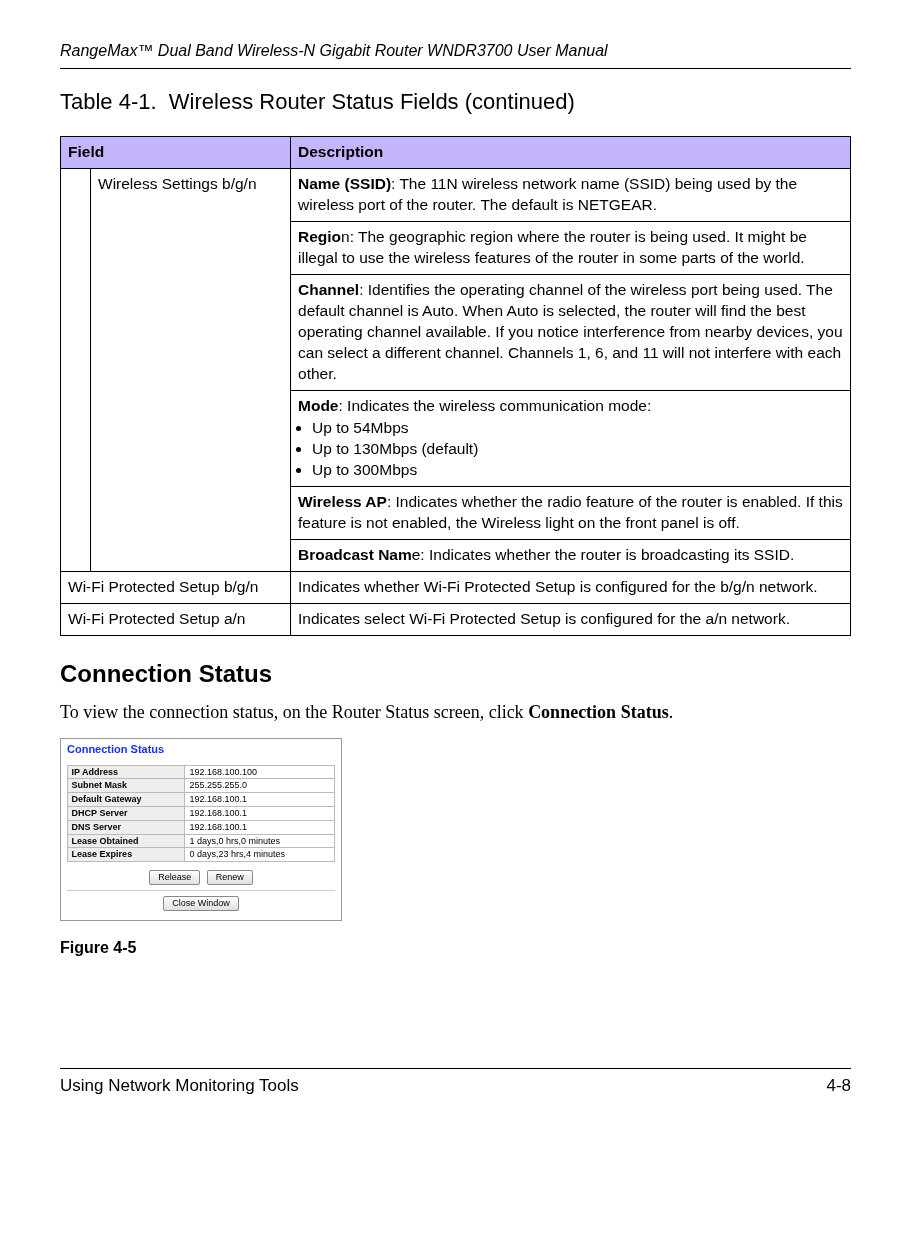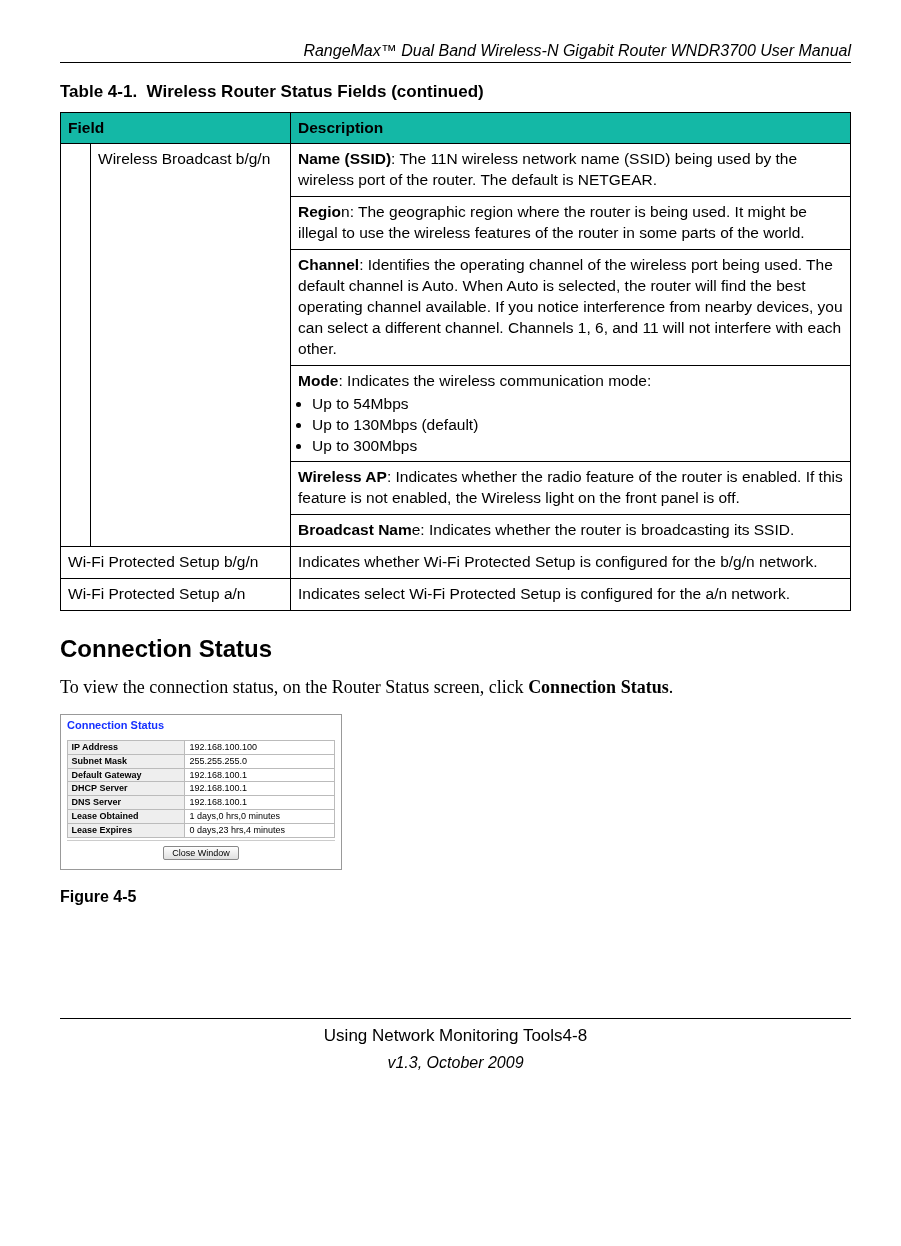--- a/index.html
+++ b/index.html
@@ -5,49 +5,50 @@
   body {
     font-family: Arial, Helvetica, sans-serif;
     margin: 0;
     padding: 40px 50px 20px 60px;
     font-size: 15px;
     line-height: 1.35;
     color: #000;
   }
   .header-title {
     font-style: italic;
-    text-align: right;
+    text-align: left;
     font-family: Arial, Helvetica, sans-serif;
     font-size: 16px;
+    margin-bottom: 6px;
   }
   hr.top-rule {
     border: none;
     border-top: 1.5px solid #000;
     margin: 0 0 18px 0;
   }
   .table-title {
-    font-weight: bold;
-    font-size: 17px;
-    margin: 10px 0 8px 0;
+    font-weight: normal;
+    font-size: 22px;
+    margin: 10px 0 20px 0;
   }
   table.status {
     border-collapse: collapse;
     width: 100%;
     table-layout: fixed;
     font-size: 15.5px;
   }
   table.status th, table.status td {
     border: 1px solid #000;
     padding: 5px 7px;
     text-align: left;
     vertical-align: top;
     line-height: 1.35;
   }
   table.status th {
-    background: #14b8a6;
+    background: #c4b5fd;
     font-weight: bold;
   }
   .col-spacer { width: 30px; }
   .col-field  { width: 200px; }
   .desc-bullets { margin: 2px 0 0 0; padding-left: 14px; }
   .desc-bullets li { margin: 0; }
   h2.section {
     font-size: 24px;
     font-weight: bold;
     margin: 22px 0 10px 0;
@@ -102,21 +103,21 @@
   .footer {
     margin-top: 110px;
   }
   .footer hr {
     border: none;
     border-top: 1.5px solid #000;
     margin: 0 0 6px 0;
   }
   .footer-row {
     display: flex;
-    justify-content: center;
+    justify-content: space-between;
     font-size: 17px;
   }
   .footer-version {
     text-align: center;
     font-style: italic;
     font-size: 16px;
     margin-top: 4px;
   }
   b { font-weight: bold; }
 </style>
@@ -138,21 +139,21 @@
   </colgroup>
   <thead>
     <tr>
       <th colspan="2">Field</th>
       <th>Description</th>
     </tr>
   </thead>
   <tbody>
     <tr>
       <td rowspan="6"></td>
-      <td rowspan="6">Wireless Broadcast b/g/n</td>
+      <td rowspan="6">Wireless Settings b/g/n</td>
       <td><b>Name (SSID)</b><span>: The 11N wireless network name (SSID) being used by the wireless port of the router. The default is NETGEAR.</span></td>
     </tr>
     <tr>
       <td><b>Regio</b><span>n: The geographic region where the router is being used. It might be illegal to use the wireless features of the router in some parts of the world.</span></td>
     </tr>
     <tr>
       <td><b>Channel</b><span>: Identifies the operating channel of the wireless port being used. The default channel is Auto. When Auto is selected, the router will find the best operating channel available. If you notice interference from nearby devices, you can select a different channel. Channels 1, 6, and 11 will not interfere with each other.</span></td>
     </tr>
     <tr>
       <td>
@@ -214,28 +215,31 @@
     <tr>
           <td class="cs-label">Lease Obtained</td>
           <td>1 days,0 hrs,0 minutes</td>
         </tr>
     <tr>
           <td class="cs-label">Lease Expires</td>
           <td>0 days,23 hrs,4 minutes</td>
         </tr>
   </tbody>
     </table>
+  <div class="cs-buttons-row">
+    <span class="cs-btn">Release</span>
+    <span class="cs-btn">Renew</span>
+  </div>
   <div class="cs-hr"></div>
   <div class="cs-buttons-row" style="padding-top:3px">
     <span class="cs-btn">Close Window</span>
   </div>
 </div>
 
 <div class="figure-label">Figure 4-5</div>
 
 <div class="footer">
   <hr>
   <div class="footer-row">
     <span>Using Network Monitoring Tools</span>
     <span>4-8</span>
   </div>
-  <div class="footer-version">v1.3, October 2009</div>
 </div>
 
 </body></html>

